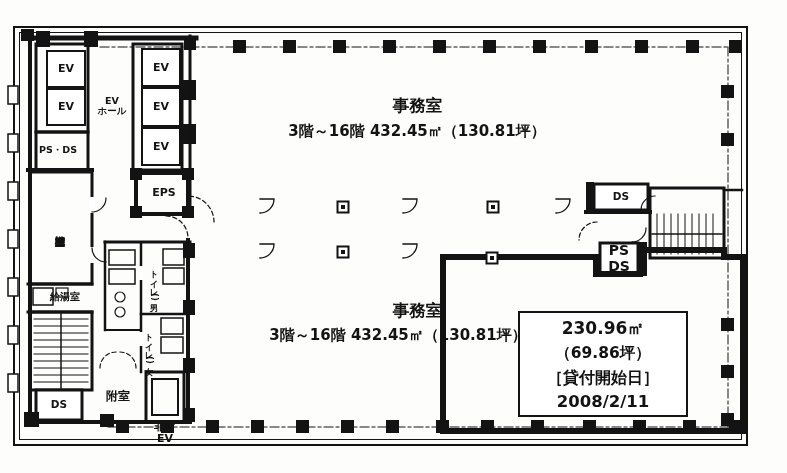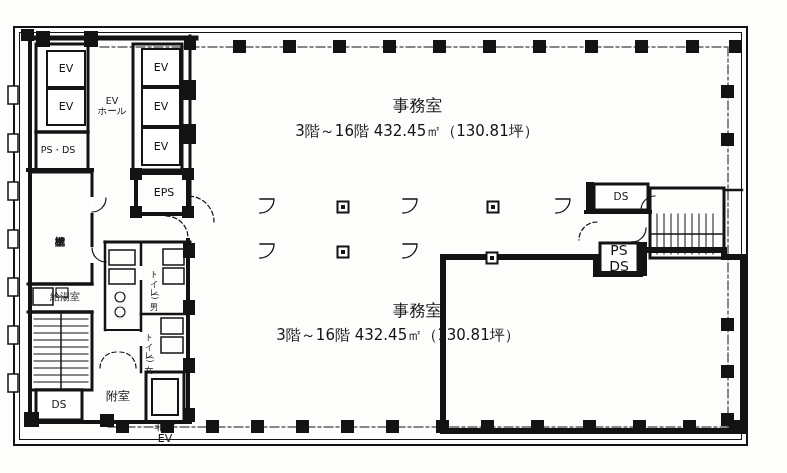--- a/index.html
+++ b/index.html
@@ -1,20 +1,20 @@
 <!DOCTYPE html>
 <html><head>
 <meta charset="utf-8">
 <style>
   html,body{margin:0;padding:0;background:#fff;}
   #plan{position:relative;width:787px;height:473px;background:#fdfdfc;overflow:hidden;
         font-family:"DejaVu Sans",sans-serif;color:#131313;}
   #plan svg{position:absolute;left:0;top:0;pointer-events:none;}
   .label{position:absolute;display:flex;align-items:center;justify-content:center;
-         text-align:center;font-weight:400;color:#131313;white-space:nowrap;line-height:1.08;}
+         text-align:center;font-weight:700;color:#131313;white-space:nowrap;line-height:1.08;}
   .stack{flex-direction:column;}
   .v{writing-mode:vertical-rl;}
   #infoBox{position:absolute;left:518px;top:311px;width:170px;height:106px;background:#fff;
            border:2.5px solid #131313;box-sizing:border-box;display:flex;flex-direction:column;
            align-items:center;justify-content:space-evenly;font-weight:700;z-index:6;}
   .under{z-index:1;} .mid{z-index:3;} .over{z-index:4;}
   svg{z-index:2;}
 </style>
 </head>
 <body>
@@ -258,14 +258,20 @@
   <div class="label mid" style="left:340px;top:95px;width:155px;height:22px;font-size:16.5px;">事務室</div>
   <div class="label mid" style="left:262px;top:121px;width:310px;height:21px;font-size:15px;">3階～16階 432.45㎡（130.81坪）</div>
   <div class="label mid" style="left:340px;top:300px;width:155px;height:22px;font-size:16.5px;">事務室</div>
 
   <div class="label over" style="left:596px;top:187px;width:50px;height:20px;font-size:10.5px;">DS</div>
   <div class="label stack over" style="left:601px;top:245px;width:36px;height:27px;font-size:14px;">
     <span>PS</span>
     <span>DS</span>
   </div>
 
+  <div id="infoBox">
+    <div style="font-size:17px;">230.96㎡</div>
+    <div style="font-size:15.5px;">（69.86坪）</div>
+    <div style="font-size:16px;">［貸付開始日］</div>
+    <div style="font-size:16.5px;">2008/2/11</div>
+  </div>
 
 </div>
 
 </body></html>

